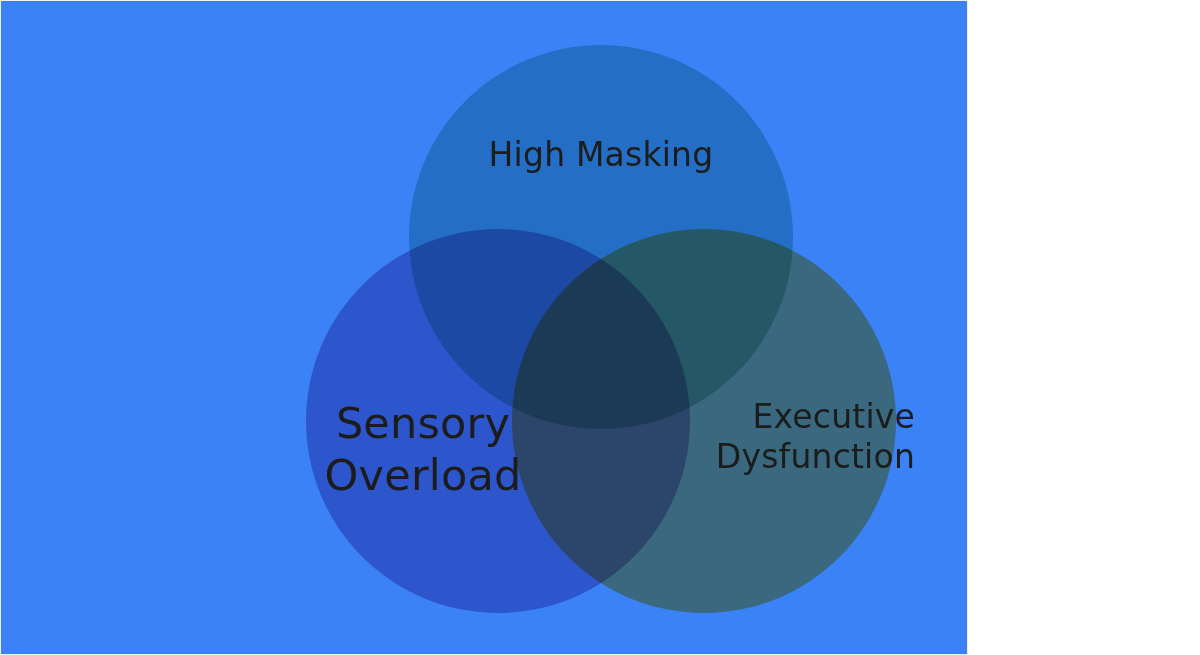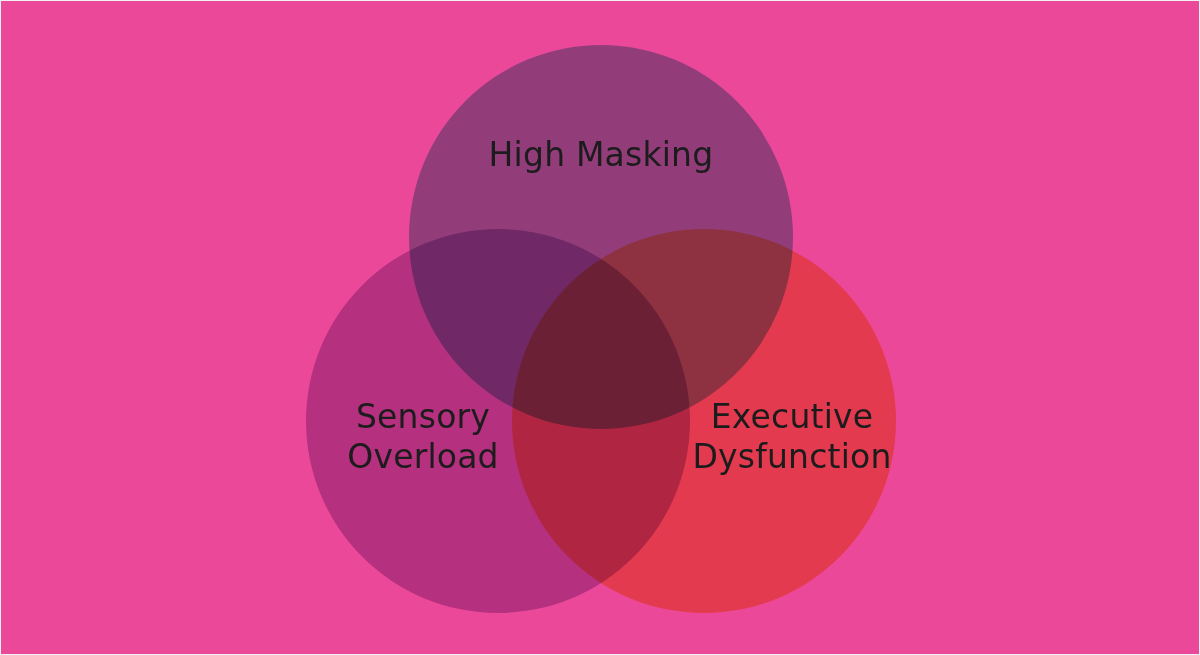--- a/index.html
+++ b/index.html
@@ -4,23 +4,23 @@
 <title>Venn Diagram</title>
 <style>
   html, body {
     margin: 0;
     padding: 0;
     background: #ffffff;
   }
 
   #canvas {
     position: relative;
-    width: 1200px;
+    width: 968px;
     height: 655px;
-    background: #ec4899;
+    background: #3b82f6;
     overflow: hidden;
     font-family: "DejaVu Sans", sans-serif;
     box-sizing: border-box;
     border: 1px solid #f0f0f0;
   }
 
   
   #venn-stage {
     position: absolute;
     left: 0;
@@ -54,28 +54,29 @@
     left: 420px;
     top: 134px;
     width: 360px;
     font-size: 33px;
   }
 
   #label-left {
     left: 310px;
     top: 396px;
     width: 224px;
-    font-size: 33px;
+    font-size: 43px;
   }
 
   #label-right {
     left: 668px;
     top: 396px;
     width: 246px;
     font-size: 33px;
+    text-align: right;
   }
 
   #label-center {
     left: 490px;
     top: 310px;
     width: 222px;
     font-size: 28px;
   }
 </style>
 </head>

